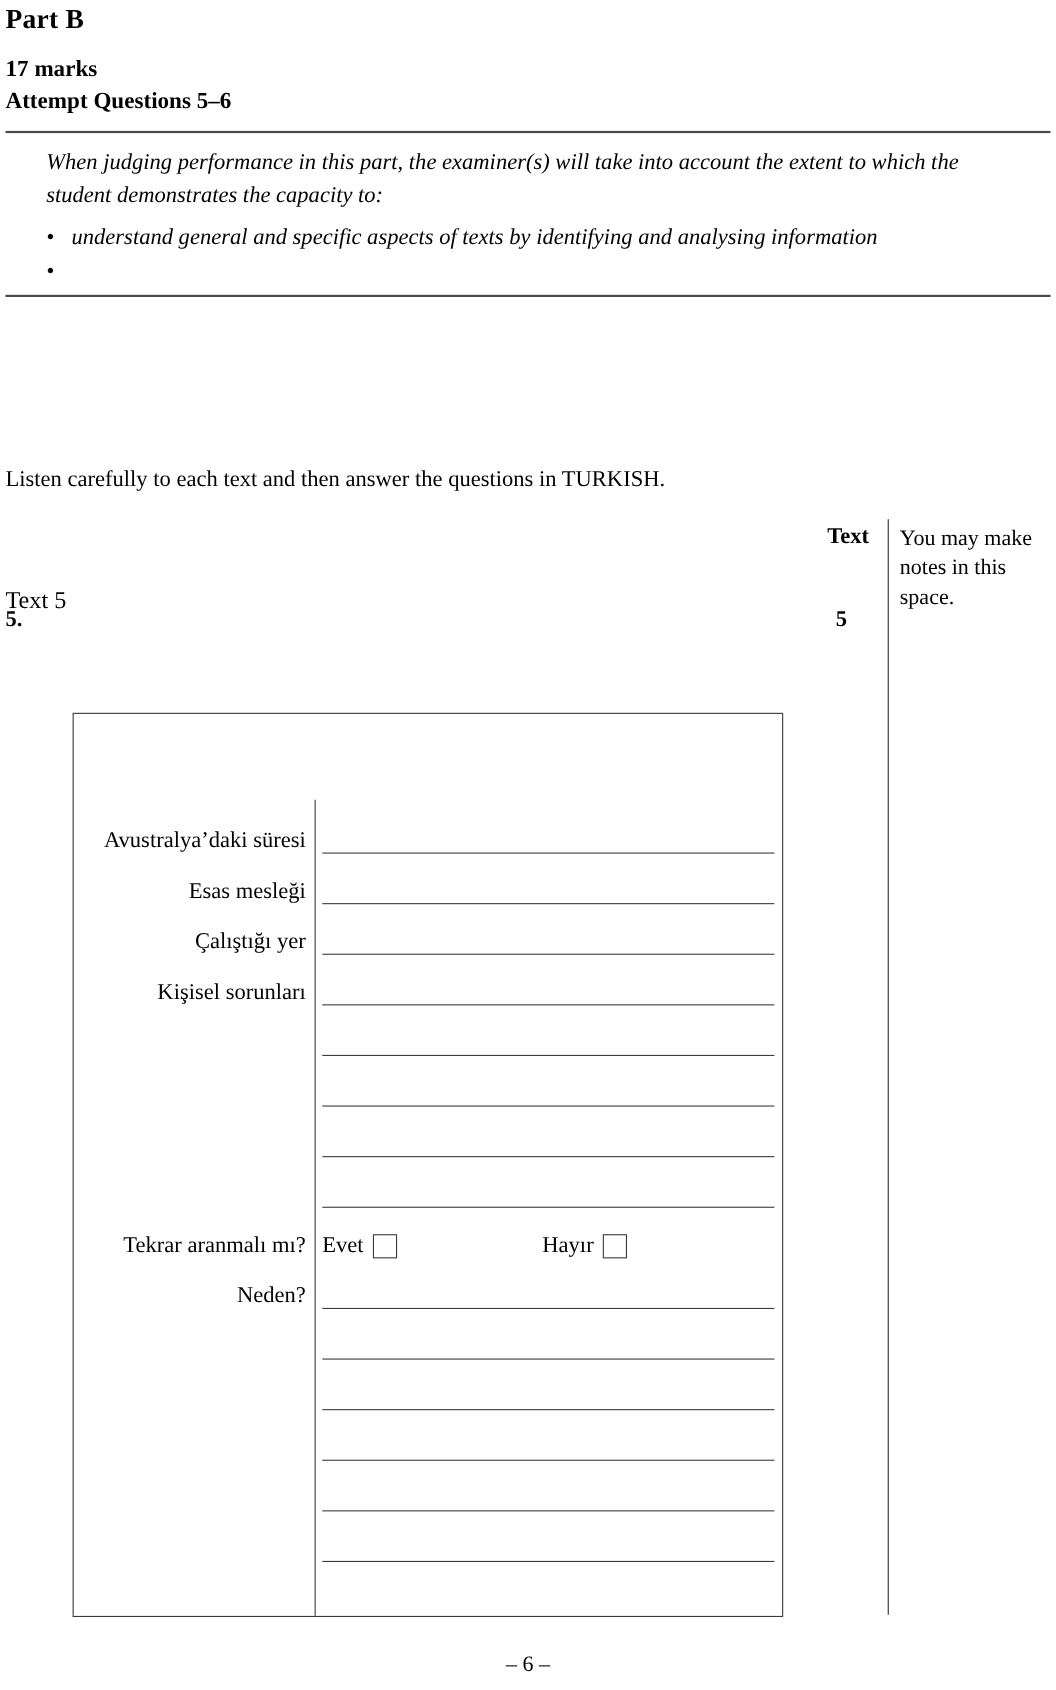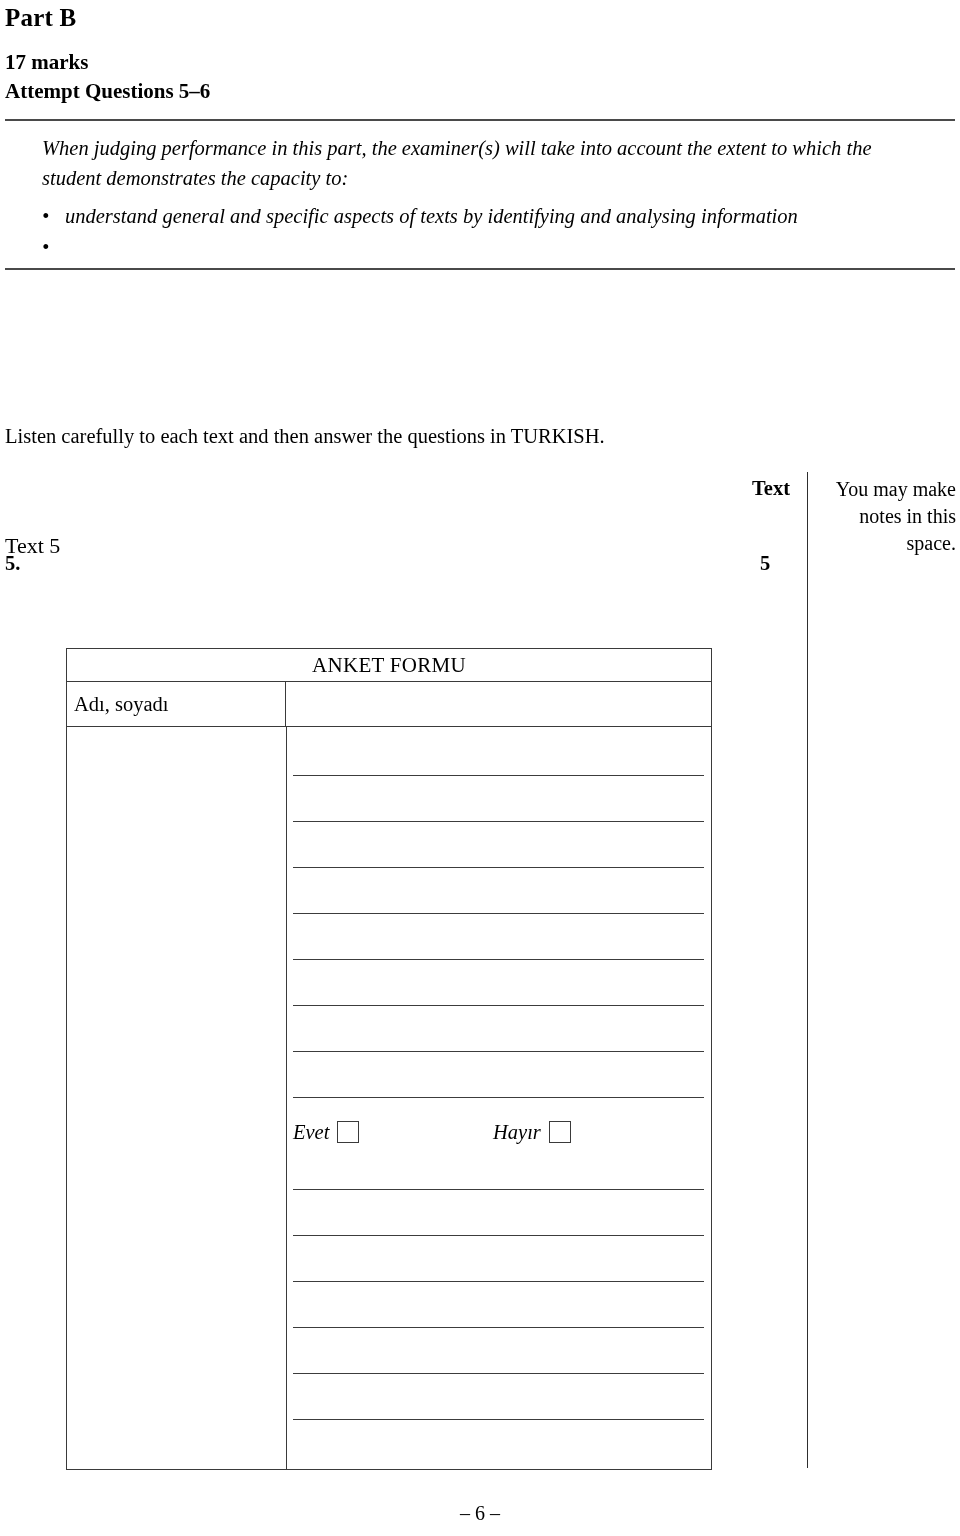--- a/index.html
+++ b/index.html
@@ -119,21 +119,21 @@
     width: 100px;
     text-align: right;
     font-size: 20.5px;
     font-weight: bold;
   }
   .notes-note {
     position: absolute;
     left: 818px;
     top: 476px;
     width: 138px;
-    text-align: right;
+    text-align: left;
     font-size: 20px;
     line-height: 27px;
   }
 
   
   .text-label {
     position: absolute;
     left: 5px; top: 533px;
     font-size: 22px;
     font-weight: normal;
@@ -260,23 +260,22 @@
   .choice-row {
     position: absolute;
     left: 7px;
     top: 394px;
     width: 410px;
     height: 30px;
   }
   .choice {
     position: absolute;
     display: flex;
-    align-items: flex-start;
-    font-size: 20.5px;
-    font-style: italic;
+    align-items: flex-end;
+    font-size: 20.5px;
   }
   .choice .box {
     display: inline-block;
     width: 22px;
     height: 22px;
     margin-left: 8px;
     border: 1.6px solid #3a3a3a;
     box-sizing: border-box;
     background: #ffffff;
   }
@@ -324,30 +323,32 @@
   <div class="vdivider"></div>
   <div class="marks-heading">Text</div>
   <div class="notes-note">You may make notes in this space.</div>
 
   <div class="text-label">Text 5</div>
   <div class="q-number">5.</div>
   <div class="q-mark">5</div>
 
   <div class="form-table">
 
-    <div class="form-title-row">
-      <span>ANKET FORMU</span>
+
+
+    <div class="body-divider"></div>
+
+    <div class="left-col">
+      <div class="field-label" style="top:26px;">Avustralya’daki süresi</div>
+      <div class="field-label" style="top:72px;">Esas mesleği</div>
+      <div class="field-label" style="top:118px;">Çalıştığı yer</div>
+      <div class="field-label" style="top:164px;">Kişisel sorunları</div>
+      <div class="field-label" style="top:394px;">Tekrar aranmalı mı?</div>
+      <div class="field-label" style="top:440px;">Neden?</div>
     </div>
-
-    <div class="form-name-row">
-      <div class="lbl">Adı, soyadı</div>
-    </div>
-
-    <div class="body-divider"></div>
-
 
     <div class="right-col">
       <div class="answer-line" style="top:48px;"></div>
       <div class="answer-line" style="top:94px;"></div>
       <div class="answer-line" style="top:140px;"></div>
       <div class="answer-line" style="top:186px;"></div>
       <div class="answer-line" style="top:232px;"></div>
       <div class="answer-line" style="top:278px;"></div>
       <div class="answer-line" style="top:324px;"></div>
       <div class="answer-line" style="top:370px;"></div>

